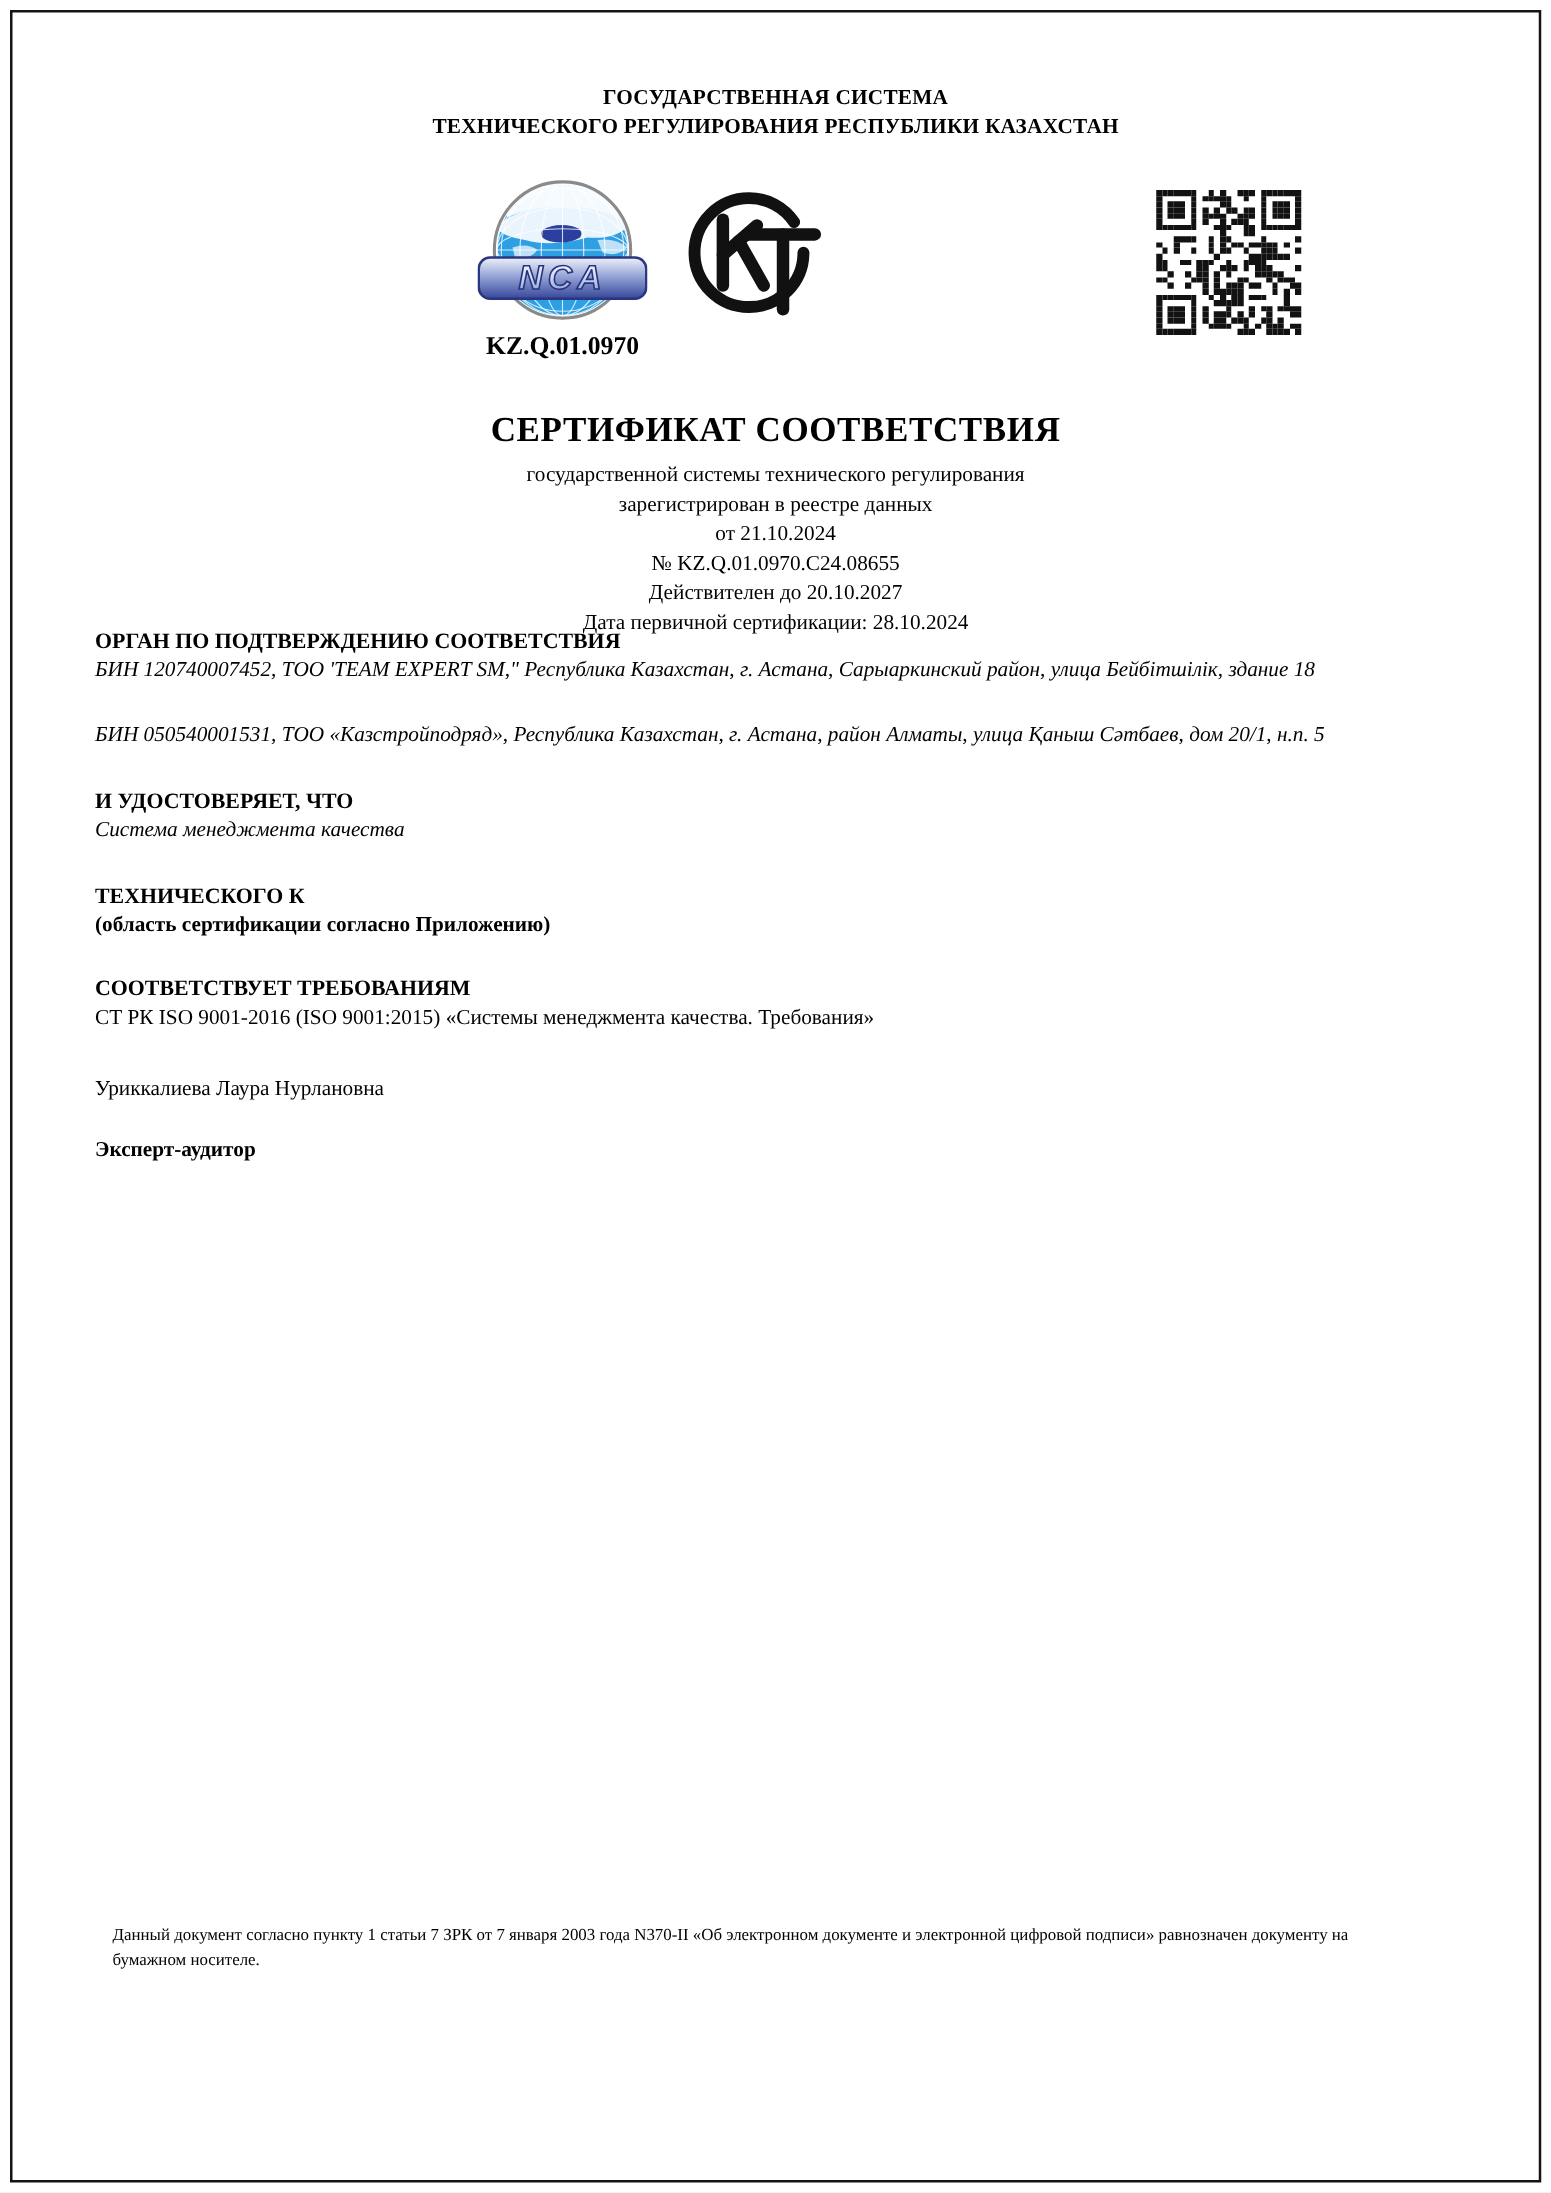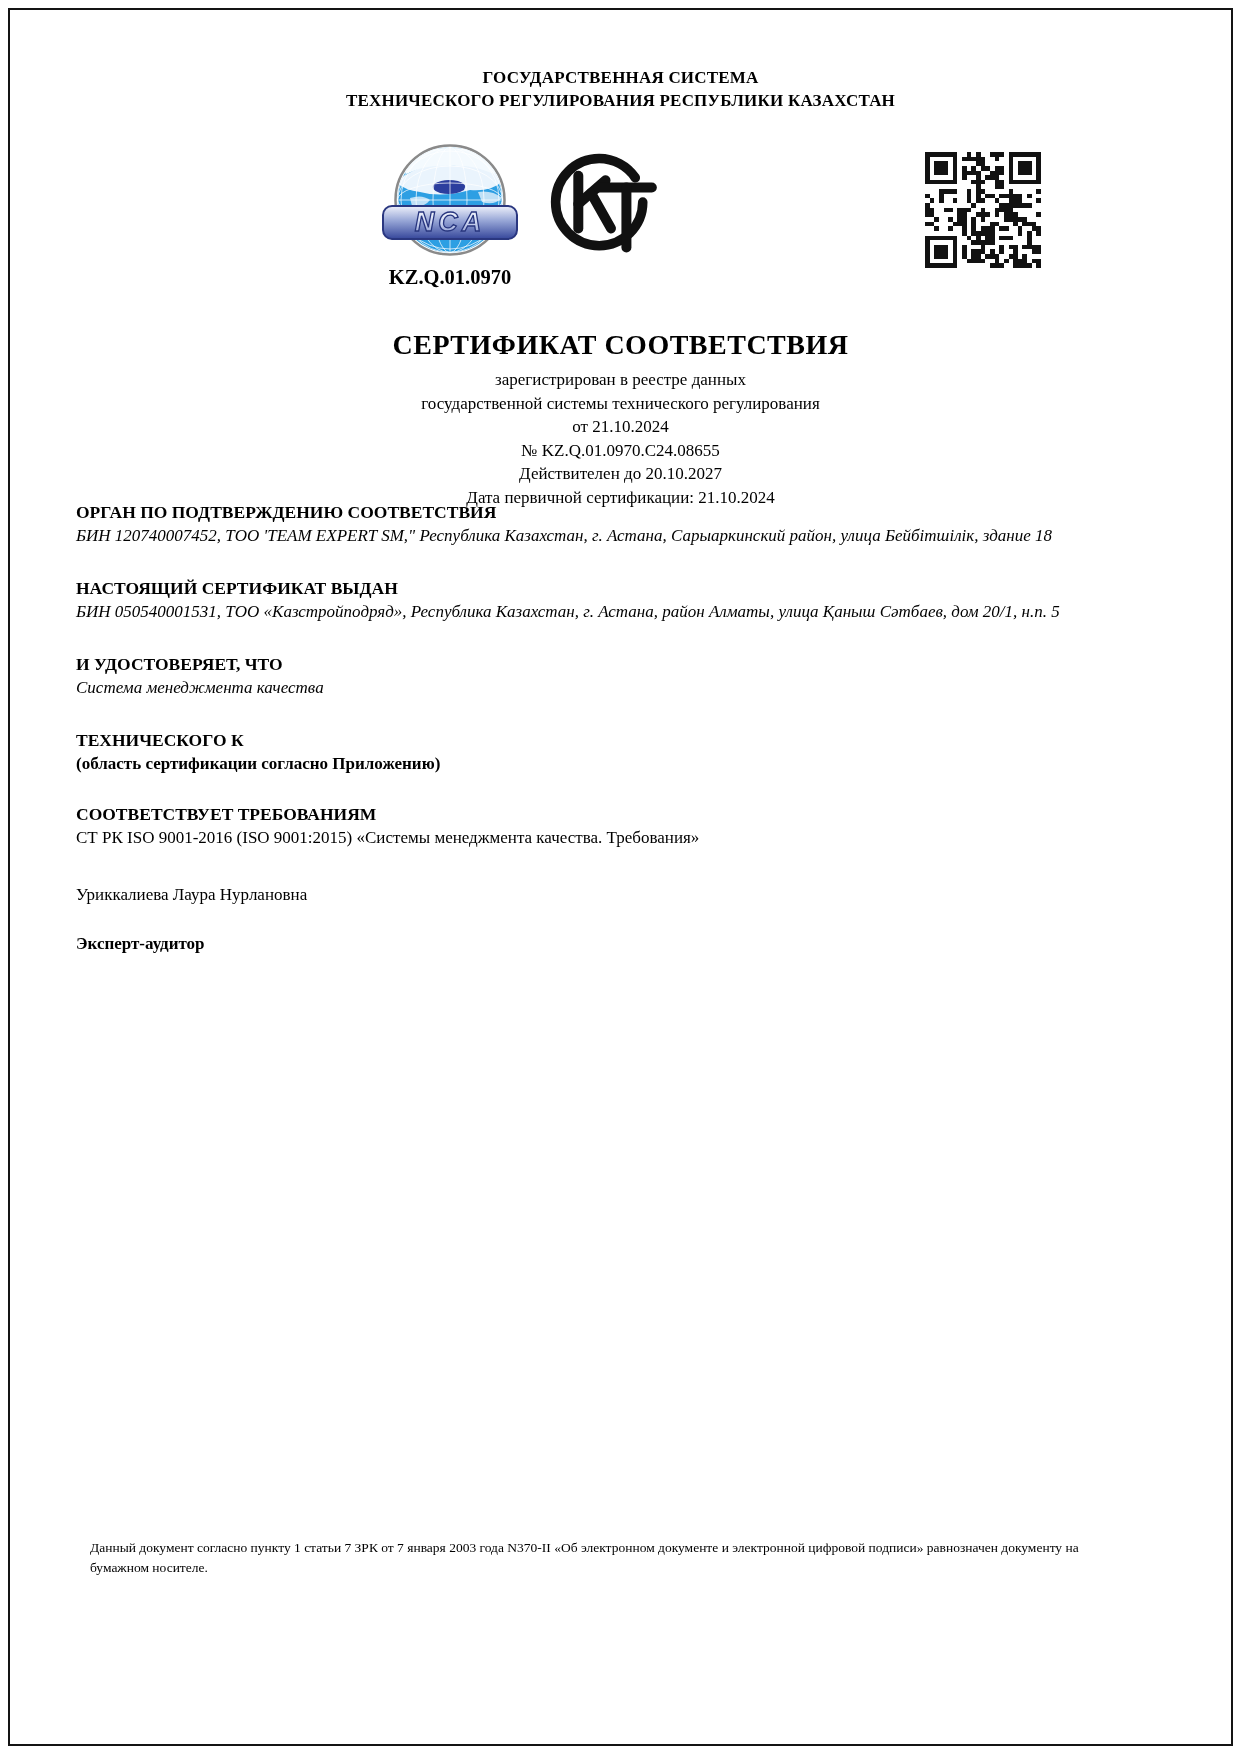--- a/index.html
+++ b/index.html
@@ -736,34 +736,33 @@
       <i style="grid-row:25;grid-column:20;background:#121212"></i>
       <i style="grid-row:25;grid-column:21;background:#121212"></i>
       <i style="grid-row:25;grid-column:22;background:#121212"></i>
       <i style="grid-row:25;grid-column:23;background:#121212"></i>
       <i style="grid-row:25;grid-column:24;"></i>
       <i style="grid-row:25;grid-column:25;background:#121212"></i>
     </div>
 
   <div class="center-block">
     <div class="cert-title">СЕРТИФИКАТ СООТВЕТСТВИЯ</div>
+    <div class="reg-line">государственной системы технического регулирования</div>
     <div class="reg-line">зарегистрирован в реестре данных</div>
-    <div class="reg-line">государственной системы технического регулирования</div>
     <div class="reg-line">от 21.10.2024</div>
     <div class="reg-line">№ KZ.Q.01.0970.C24.08655</div>
     <div class="reg-line">Действителен до 20.10.2027</div>
-    <div class="reg-line">Дата первичной сертификации: 21.10.2024</div>
+    <div class="reg-line">Дата первичной сертификации: 28.10.2024</div>
   </div>
 
   <div class="sections">
     <div class="sec-heading">ОРГАН ПО ПОДТВЕРЖДЕНИЮ СООТВЕТСТВИЯ</div>
     <div class="sec-body italic">БИН 120740007452, ТОО 'TEAM EXPERT SM," Республика Казахстан, г. Астана, Сарыаркинский район, улица Бейбітшілік, здание 18</div>
     <div class="gap-lg"></div>
 
-    <div class="sec-heading">НАСТОЯЩИЙ СЕРТИФИКАТ ВЫДАН</div>
     <div class="sec-body italic">БИН 050540001531, ТОО «Казстройподряд», Республика Казахстан, г. Астана, район Алматы, улица Қаныш Сәтбаев, дом 20/1, н.п. 5</div>
     <div class="gap-lg"></div>
 
     <div class="sec-heading">И УДОСТОВЕРЯЕТ, ЧТО</div>
     <div class="sec-body italic">Система менеджмента качества</div>
     <div class="gap-lg"></div>
 
     <div class="sec-heading">ТЕХНИЧЕСКОГО К</div>
     <div class="sec-body bold">(область сертификации согласно Приложению)</div>
     <div class="gap-md"></div>

